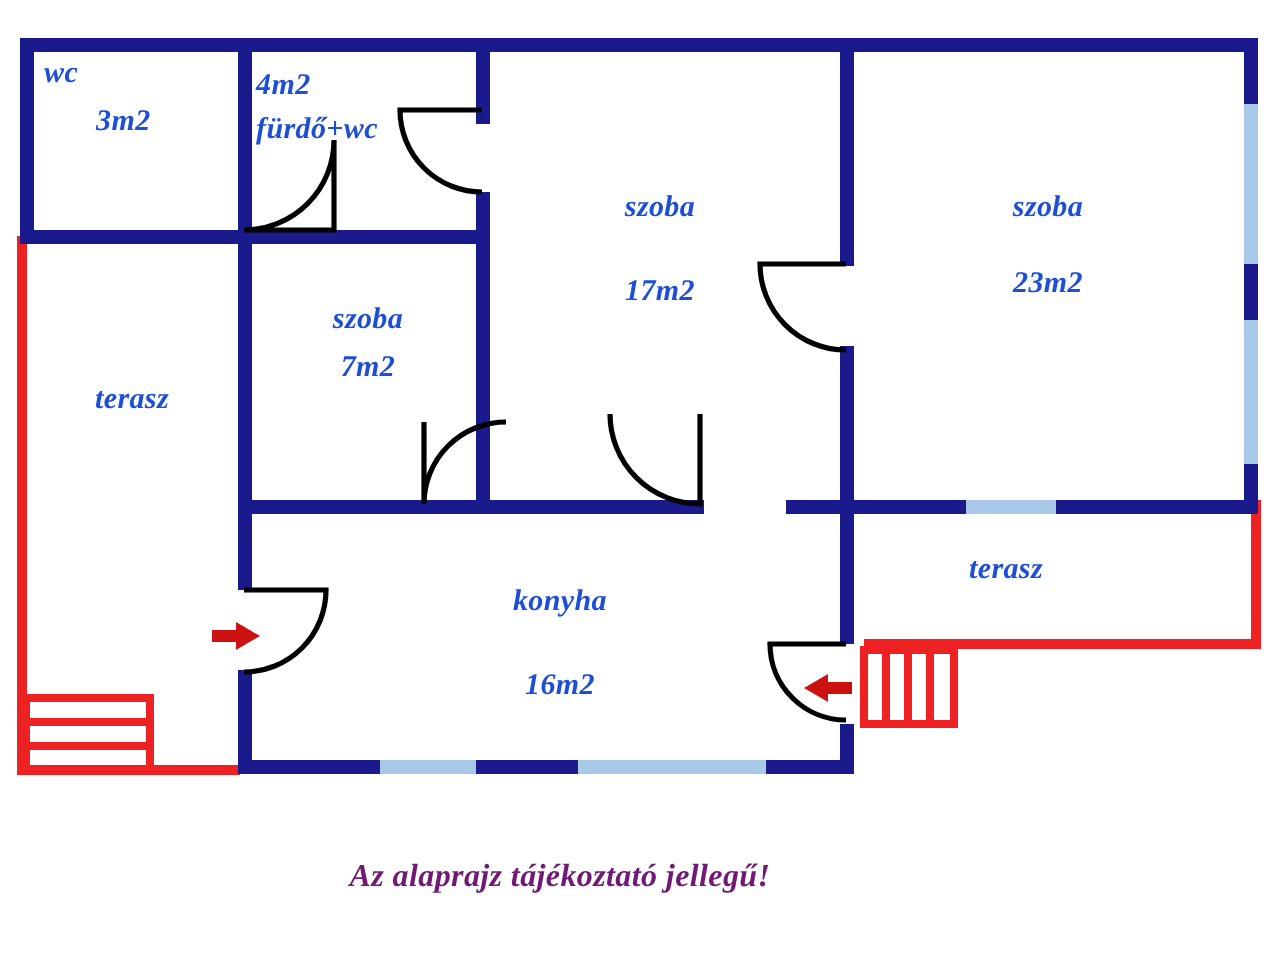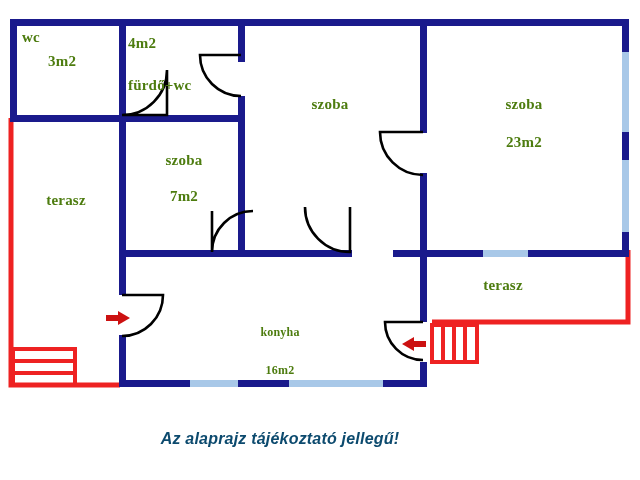--- a/index.html
+++ b/index.html
@@ -22,55 +22,56 @@
   #plan-svg {
     position: absolute;
     left: 0;
     top: 0;
     width: 640px;
     height: 480px;
   }
   .room-label {
     position: absolute;
     font-family: "Liberation Serif", serif;
+    font-style: italic;
     font-weight: bold;
-    color: #4d7c0f;
+    color: #1d4ed8;
     white-space: nowrap;
     text-align: center;
     line-height: 1.35;
     letter-spacing: 0.2px;
   }
   .room-label .name { display: block; }
   .room-label .area { display: block; }
   .lbl-wc      { left: 22px;  top: 27px;  font-size: 15px; text-align: left; }
   .lbl-wc .area { margin-left: 26px; margin-top: 4px; }
   .lbl-bath    { left: 128px; top: 33px;  font-size: 15px; text-align: left; }
   .lbl-bath .name { }
-  .lbl-bath .area { margin-top: 22px; text-align: right; }
+  .lbl-bath .area { margin-top: 2px; text-align: right; }
   .lbl-szoba7  { left: 146px; top: 150px; font-size: 15px; width: 76px; }
-  .lbl-szoba7 .area { margin-top: 16px; }
+  .lbl-szoba7 .area { margin-top: 4px; }
   .lbl-szoba17 { left: 287px; top: 94px;  font-size: 15px; width: 86px; }
   .lbl-szoba17 .area { margin-top: 22px; }
   .lbl-szoba23 { left: 478px; top: 94px;  font-size: 15px; width: 92px; }
   .lbl-szoba23 .area { margin-top: 18px; }
-  .lbl-konyha  { left: 232px; top: 291px; font-size: 12px; width: 96px; margin-top: 33px; }
+  .lbl-konyha  { left: 232px; top: 291px; font-size: 15px; width: 96px; }
   .lbl-konyha .area { margin-top: 22px; text-align: center; }
   .lbl-terasz-left  { left: 28px;  top: 190px; font-size: 15px; width: 76px; }
   .lbl-terasz-right { left: 465px; top: 275px; font-size: 15px; width: 76px; }
   #plan-caption {
     position: absolute;
     left: 0;
     top: 430px;
     width: 560px;
     text-align: center;
-    font-family: Liberation Sans, sans-serif;
+    font-family: Liberation Serif, serif;
     font-style: italic;
     font-weight: bold;
     font-size: 16px;
-    color: #0c4a6e;
+    color: #701a75;
     letter-spacing: 0.2px;
   }
 </style>
 </head>
 <body>
 
 <div id="floorplan-root">
 
   <svg id="plan-svg" viewBox="0 0 640 480">
 
@@ -189,20 +190,21 @@
     <span class="area">fürdő+wc</span>
   </div>
 
   <div class="room-label lbl-szoba7">
     <span class="name">szoba</span>
     <span class="area">7m2</span>
   </div>
 
   <div class="room-label lbl-szoba17">
     <span class="name">szoba</span>
+    <span class="area">17m2</span>
   </div>
 
   <div class="room-label lbl-szoba23">
     <span class="name">szoba</span>
     <span class="area">23m2</span>
   </div>
 
   <div class="room-label lbl-konyha">
     <span class="name">konyha</span>
     <span class="area">16m2</span>

